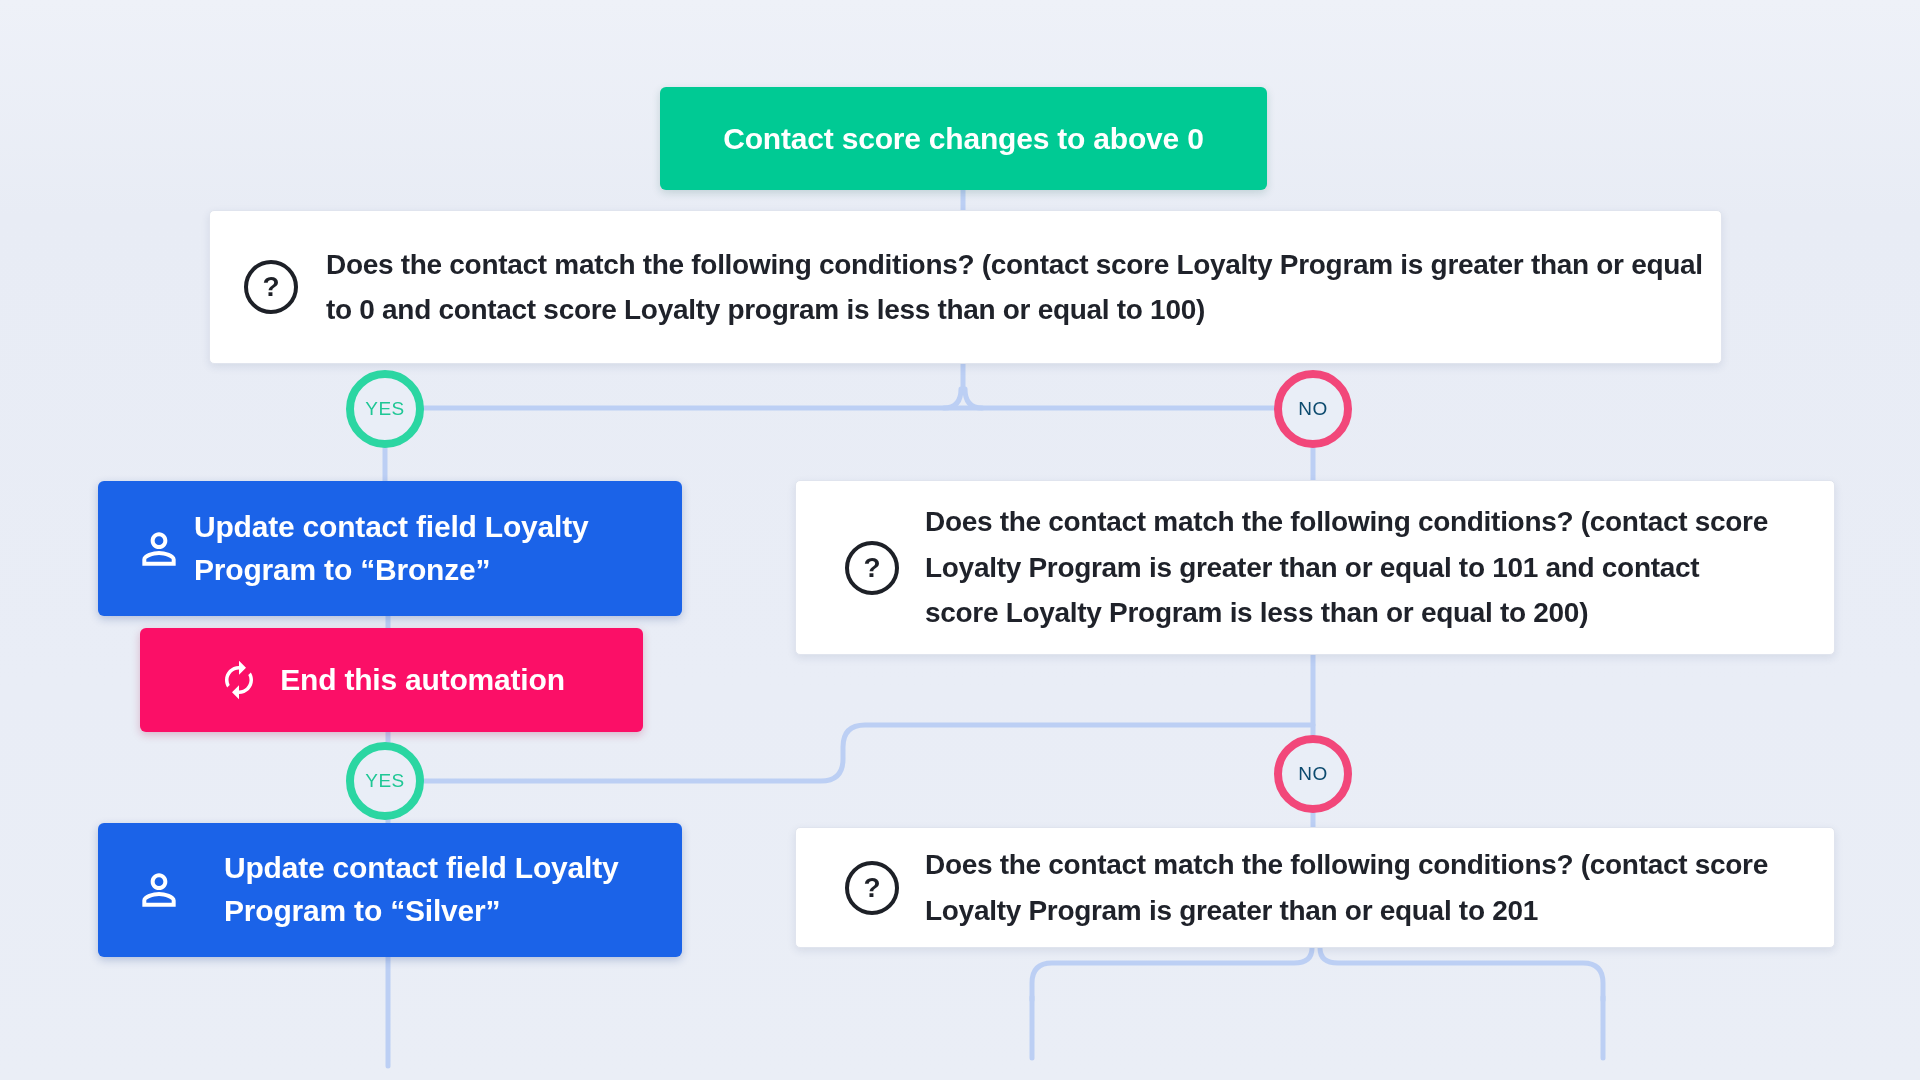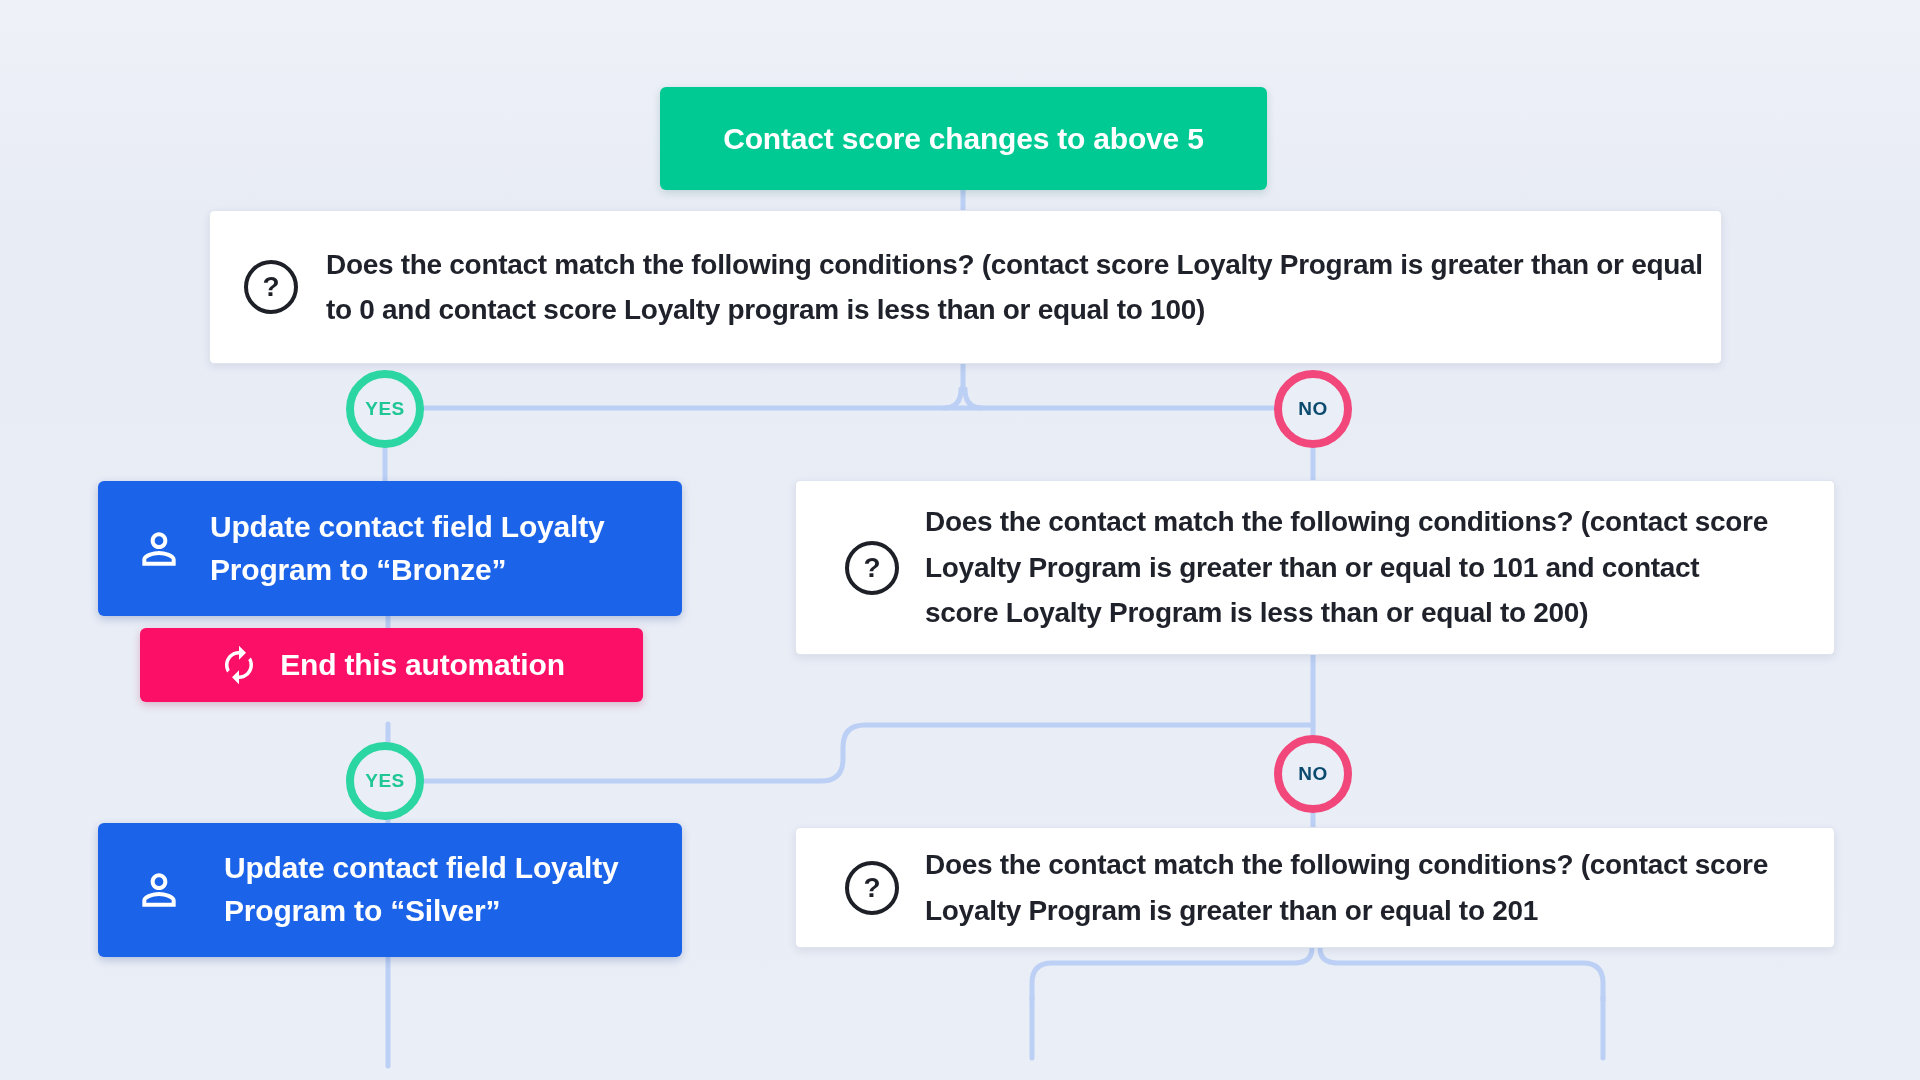--- a/index.html
+++ b/index.html
@@ -35,37 +35,37 @@
     width:46px;height:46px;border:4px solid #1d2027;border-radius:50%;flex:0 0 auto;
     display:flex;align-items:center;justify-content:center;
     font-size:28px;font-weight:800;color:#1d2027;letter-spacing:0;
   }
 
   .action{
     background:#1b63e8;border-radius:6px;color:#fff;font-weight:700;font-size:30px;
     line-height:1.42;letter-spacing:-0.2px;display:flex;align-items:center;
     box-shadow:0 3px 8px rgba(25,60,140,.25);
   }
-  .bronze{left:98px;top:481px;width:584px;height:135px;padding-left:36px;gap:26px;}
+  .bronze{left:98px;top:481px;width:584px;height:135px;padding-left:36px;gap:10px;}
   .silver{left:98px;top:823px;width:584px;height:134px;padding-left:36px;gap:40px;}
   .action .person{width:50px;height:50px;flex:0 0 auto;}
   .action-text{width:435px;}
 
   .endbox{
-    left:140px;top:628px;width:503px;height:74px;background:#fb0f67;border-radius:6px;
+    left:140px;top:628px;width:503px;height:104px;background:#fb0f67;border-radius:6px;
     color:#fff;display:flex;align-items:center;justify-content:center;gap:20px;
     font-size:30px;font-weight:700;letter-spacing:-0.2px;
     box-shadow:0 3px 8px rgba(170,15,70,.25);
   }
   .endbox .sync{width:42px;height:42px;flex:0 0 auto;}
 
   .badge{
     position:absolute;width:78px;height:78px;border-radius:50%;box-sizing:border-box;
     display:flex;align-items:center;justify-content:center;
-    font-size:19px;font-weight:700;letter-spacing:.5px;background:#e9eef7;
+    font-size:19px;font-weight:400;letter-spacing:.5px;background:#e9eef7;
   }
   .yes{border:8px solid #2bd6a2;color:#1fc795;}
   .no{border:8px solid #f2477a;color:#0c4a6e;}
   .yes1{left:346px;top:370px;}
   .no1{left:1274px;top:370px;}
   .yes2{left:346px;top:742px;}
   .no2{left:1274px;top:735px;}
 </style>
 </head>
 <body>
@@ -101,21 +101,21 @@
 
     <path d="M388 955 V1066" stroke="url(#fadeDown)"></path>
 
     <path d="M1312 948 Q1312 963 1294 963 H1052 Q1032 963 1032 983 V1000"></path>
     <path d="M1320 948 Q1320 963 1338 963 H1583 Q1603 963 1603 983 V1000"></path>
     <path d="M1032 997 V1058" stroke="url(#fadeDown)"></path>
     <path d="M1603 997 V1058" stroke="url(#fadeDown)"></path>
   </svg>
 
   <div class="node trigger">
-    <span>Contact score changes to above 5</span>
+    <span>Contact score changes to above 0</span>
   </div>
 
   <div class="node cond cond1">
     <span class="qmark">?</span>
     <span class="cond-text">Does the contact match the following conditions? (contact score Loyalty Program is greater than or equal to 0 and contact score Loyalty program is less than or equal to 100)</span>
   </div>
 
   <div class="badge yes yes1">
     <span>YES</span>
   </div>

